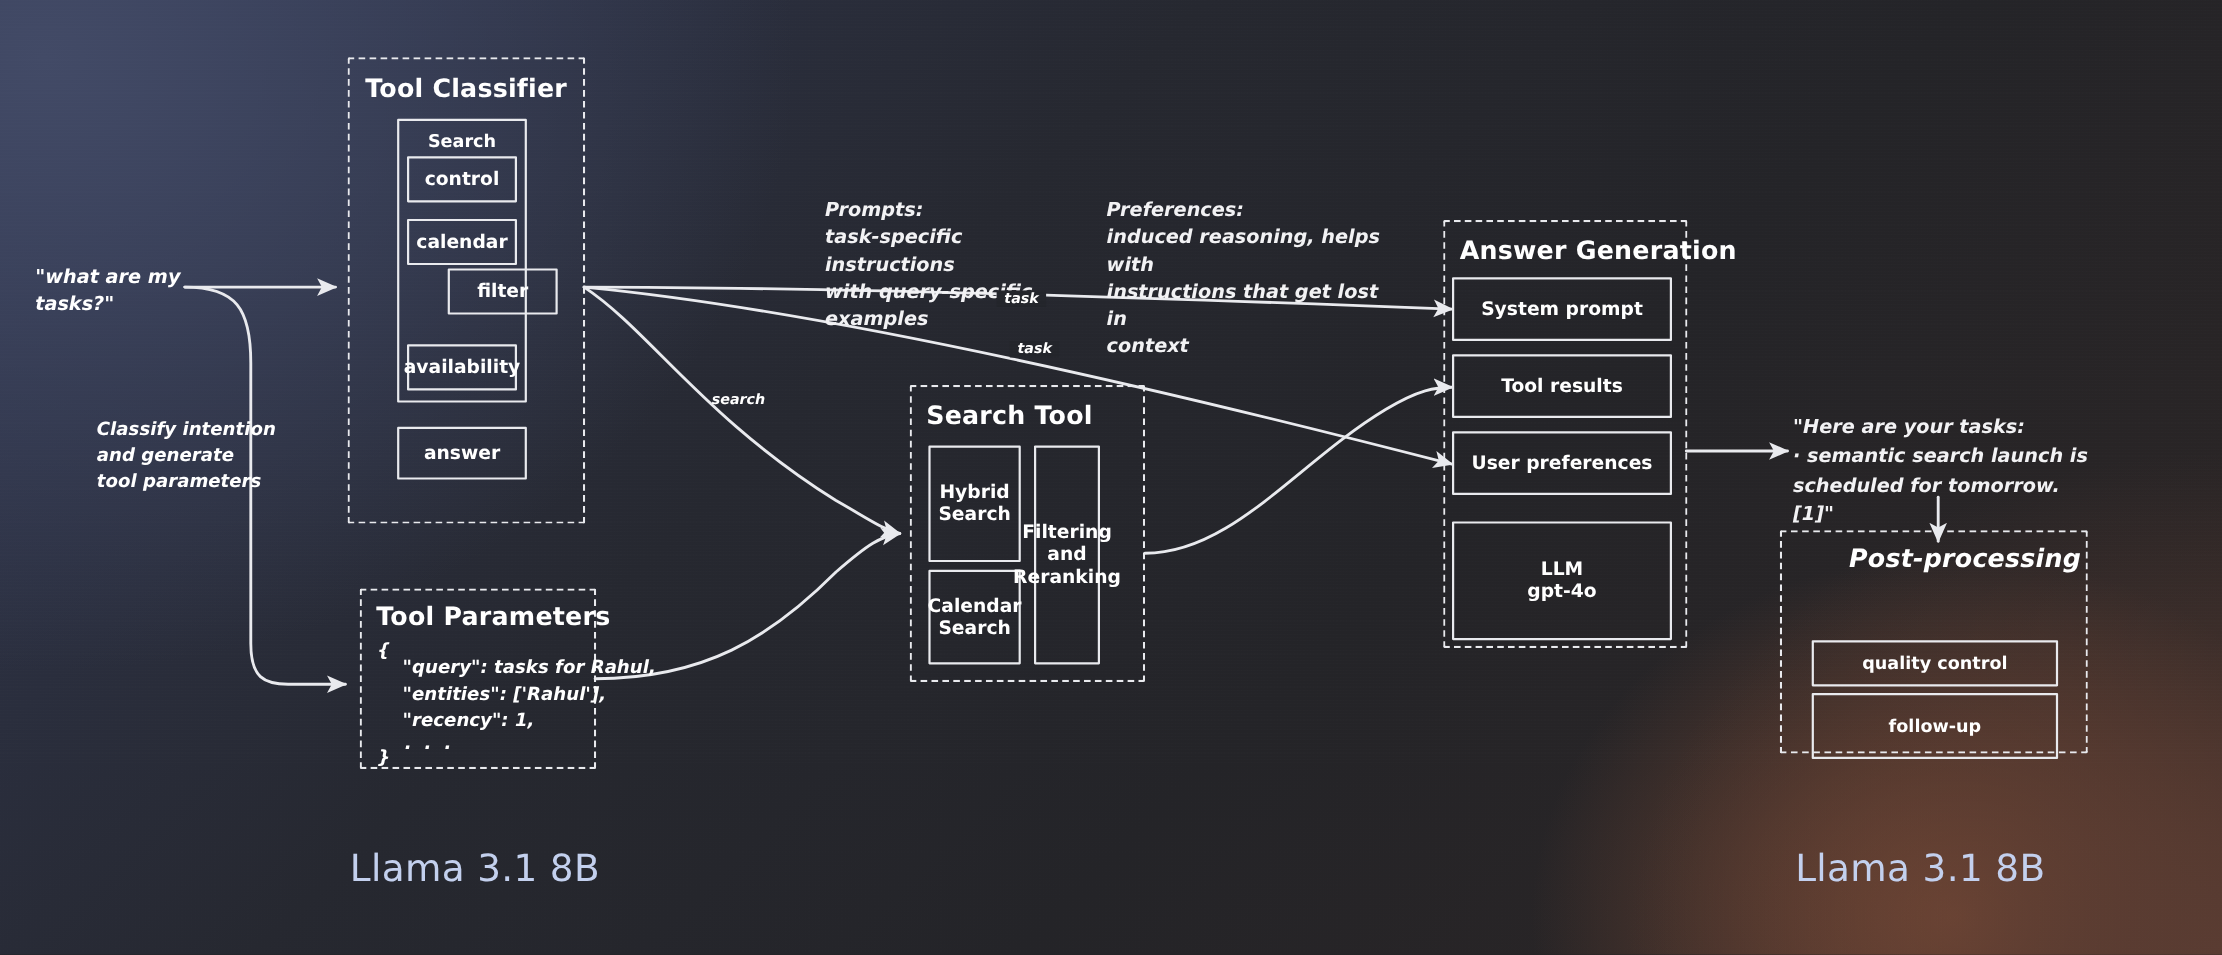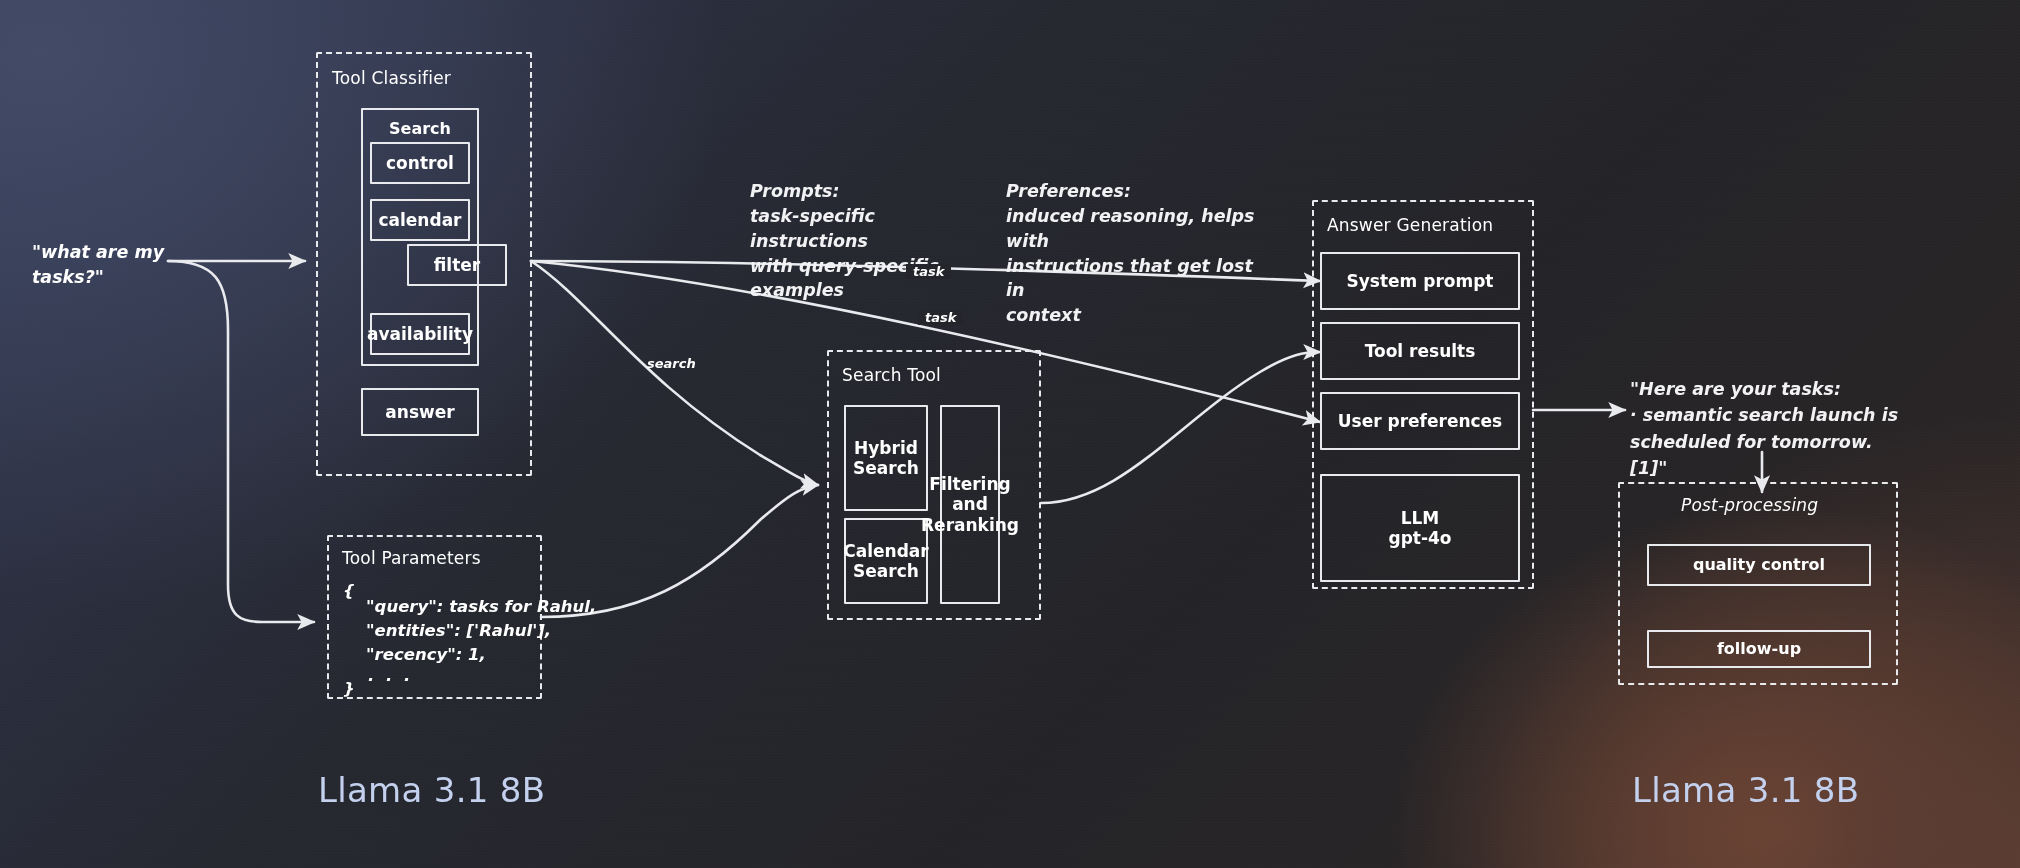--- a/index.html
+++ b/index.html
@@ -19,21 +19,21 @@
   #stage:after{
     content:"";position:absolute;inset:0;pointer-events:none;opacity:.05;
     background-image:
       repeating-linear-gradient(0deg,rgba(255,255,255,.10) 0 1px,rgba(0,0,0,0) 1px 3px),
       repeating-linear-gradient(90deg,rgba(255,255,255,.08) 0 1px,rgba(0,0,0,0) 1px 3px);
   }
   svg#wires{position:absolute;left:0;top:0;width:2020px;height:868px;overflow:visible;}
 
   
   .grp{position:absolute;border:2.5px dashed #e9eaee;border-radius:2px;box-sizing:border-box;}
-  .grp-title{position:absolute;color:#fff;font-weight:400;font-size:17px;letter-spacing:.2px;white-space:nowrap;}
+  .grp-title{position:absolute;color:#fff;font-weight:700;font-size:23px;letter-spacing:.2px;white-space:nowrap;}
   .grp-title.ital{font-style:italic;}
   .bx{position:absolute;border:2.5px solid #e9eaee;box-sizing:border-box;
       display:flex;align-items:center;justify-content:center;text-align:center;
       color:#fff;font-weight:700;font-size:17px;line-height:1.18;border-radius:1px;}
   .lbl{position:absolute;color:#fff;font-style:italic;font-weight:700;font-size:17.5px;line-height:1.45;white-space:pre-line;}
   .lbl.small{font-size:16.5px;}
   .note{position:absolute;color:#f2f2f4;font-style:italic;font-weight:700;font-size:17.5px;line-height:1.42;white-space:pre-line;}
   .edge-lbl{position:absolute;color:#fff;font-style:italic;font-weight:700;font-size:13px;}
   .model{position:absolute;color:#c3d0ee;font-size:34px;font-weight:400;letter-spacing:.3px;white-space:nowrap;}
   .json{position:absolute;color:#fff;font-style:italic;font-weight:700;font-size:16.5px;line-height:1.55;white-space:pre;}
@@ -67,20 +67,23 @@
 
       <path d="M1533,410 L1625,410" marker-end="url(#ah)"></path>
 
       <path d="M1762,452 L1762,492" marker-end="url(#ah)"></path>
     </g>
   </svg>
 
   <div class="lbl" style="left:32px;top:240px;width:190px;">"what are my
 tasks?"</div>
 
+  <div class="lbl small" style="left:88px;top:378px;width:250px;">Classify intention
+and generate
+tool parameters</div>
 
   <div class="grp" style="left:316px;top:52px;width:216px;height:424px;">
     <div class="grp-title" style="left:14px;top:14px;">Tool Classifier</div>
   </div>
 
   <div class="bx" style="left:361px;top:108px;width:118px;height:258px;display:block;">
     <div style="text-align:center;margin-top:10px;font-size:16px;">Search</div>
   </div>
   <div class="bx" style="left:370px;top:142px;width:100px;height:42px;">control</div>
   <div class="bx" style="left:370px;top:199px;width:100px;height:42px;">calendar</div>
@@ -130,19 +133,19 @@
   <div class="bx" style="left:1320px;top:474px;width:200px;height:108px;white-space:pre-line;">LLM
 gpt-4o</div>
 
   <div class="note" style="left:1630px;top:376px;width:270px;line-height:1.5;">"Here are your tasks:
   ·    semantic search launch is
       scheduled for tomorrow. [1]"</div>
 
   <div class="grp" style="left:1618px;top:482px;width:280px;height:203px;">
     <div class="grp-title ital" style="left:13px;top:11px;margin-left:48px;">Post-processing</div>
   </div>
-  <div class="bx" style="left:1647px;top:544px;width:224px;height:42px;font-size:16px;">quality control</div>
-  <div class="bx" style="left:1647px;top:630px;width:224px;height:38px;font-size:16px;">follow-up</div>
+  <div class="bx" style="left:1647px;top:582px;width:224px;height:42px;font-size:16px;">quality control</div>
+  <div class="bx" style="left:1647px;top:630px;width:224px;height:60px;font-size:16px;">follow-up</div>
 
   <div class="model" style="left:318px;top:770px;">Llama 3.1 8B</div>
   <div class="model" style="left:1632px;top:770px;">Llama 3.1 8B</div>
 
 </div>
 
 </body></html>

